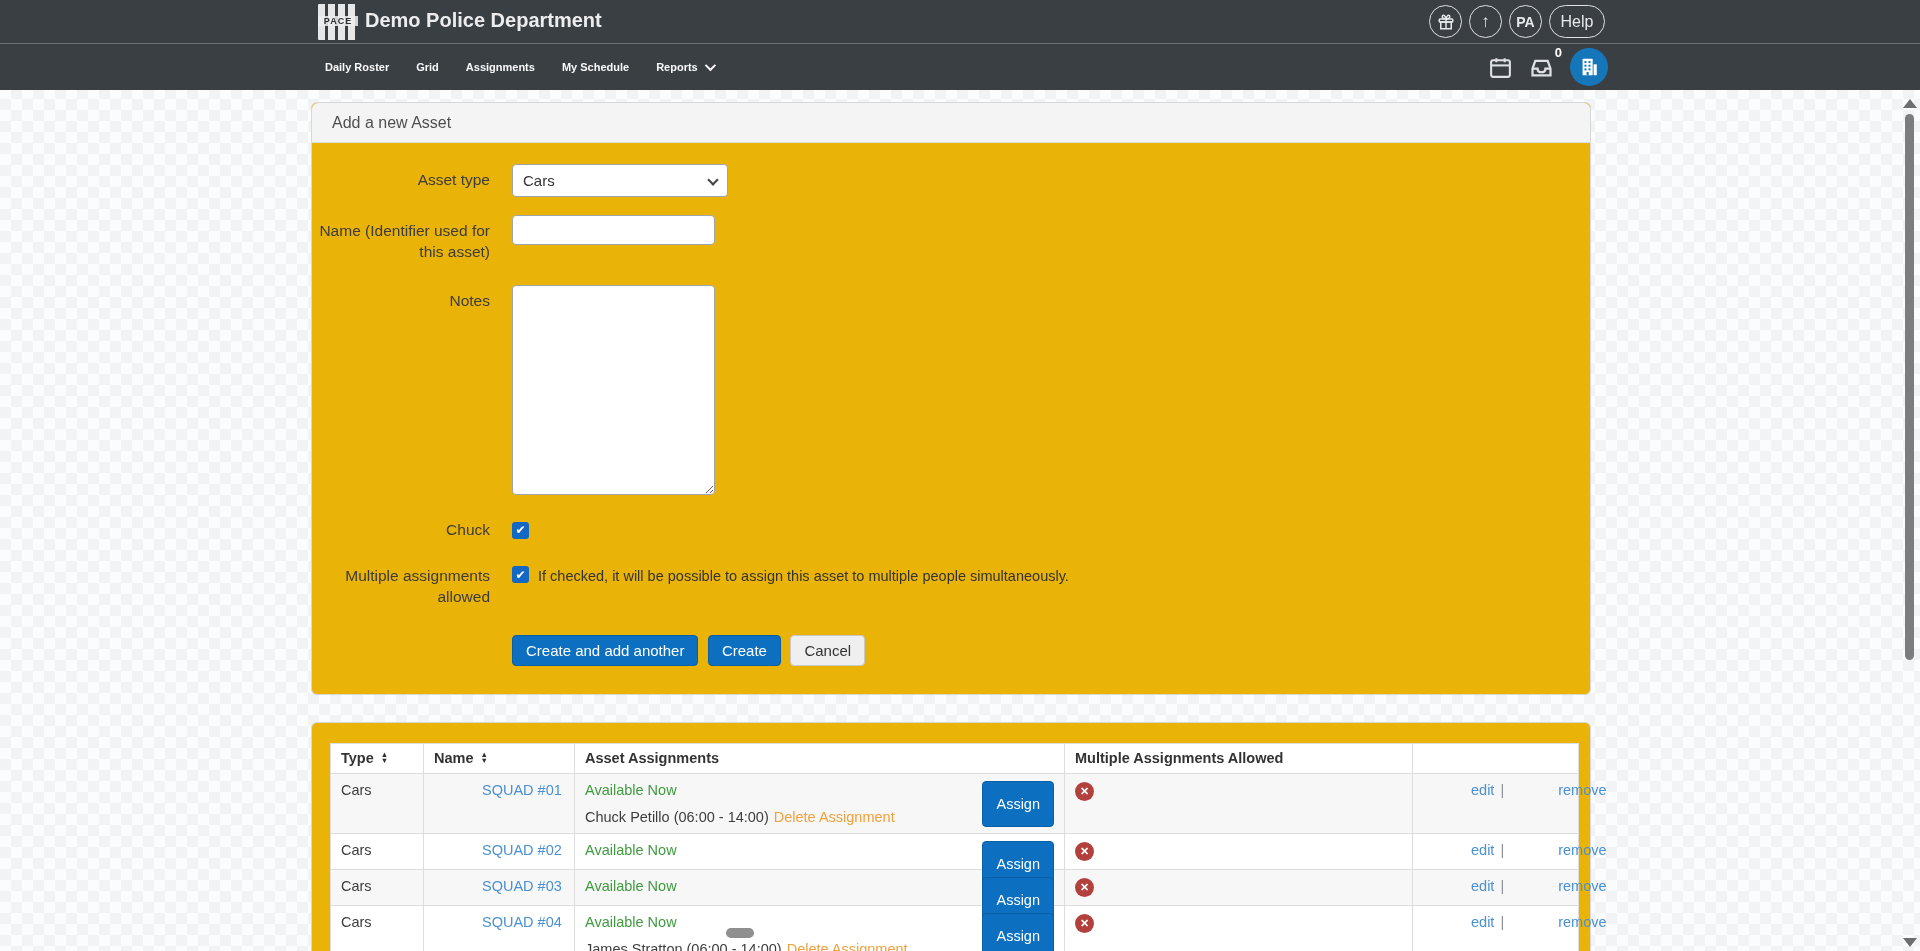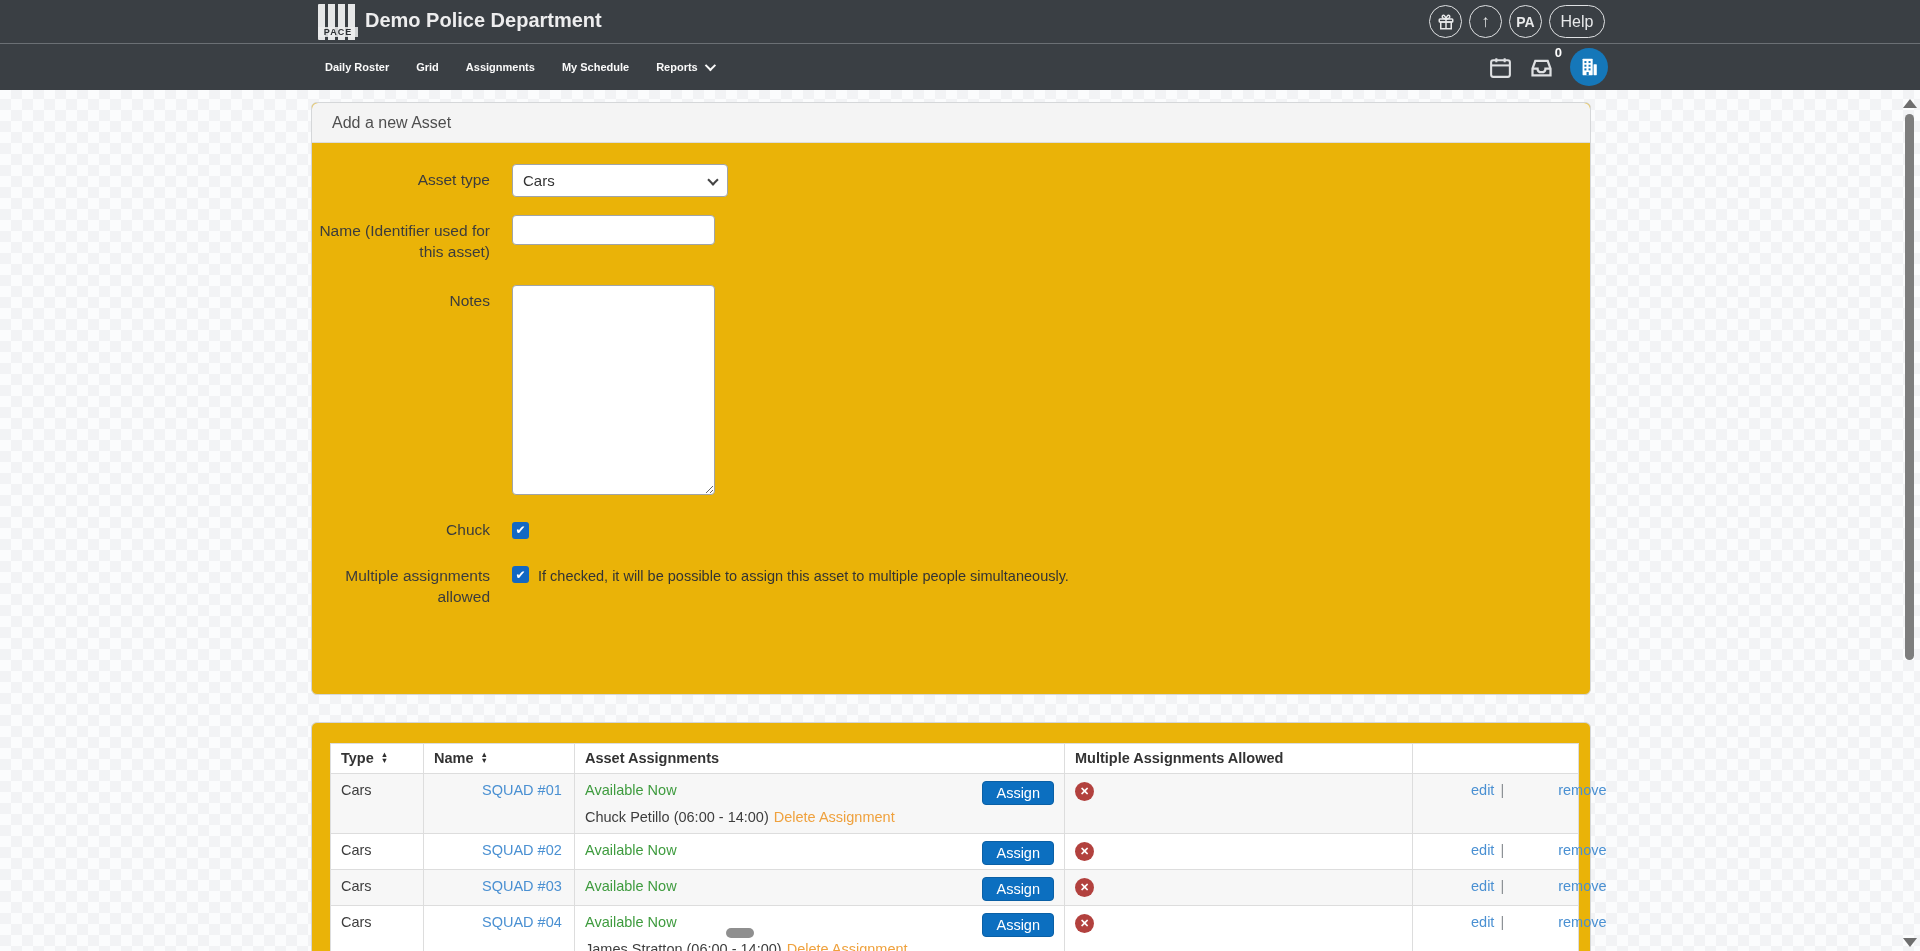--- a/index.html
+++ b/index.html
@@ -11,21 +11,21 @@
     background-image: conic-gradient(#f2f3f5 90deg, transparent 90deg 180deg, #f2f3f5 180deg 270deg, transparent 270deg);
     background-size: 22px 22px;
     color: #3c3c3c;
   }
 
   
   .app-header { position: absolute; left: 0; top: 0; width: 1920px; height: 90px; background: #3a3f44; z-index: 10; }
   .hdr-divider { position: absolute; left: 0; top: 43px; width: 1920px; height: 1px; background: #6b7075; }
   .brand-logo { position: absolute; left: 318px; top: 4px; width: 40px; height: 36px; cursor: pointer;
     background: repeating-linear-gradient(90deg, #e6e7e8 0 7px, #3a3f44 7px 10px); border-radius: 1px; }
-  .brand-logo span { position: absolute; left: 0; bottom: 3px; width: 100%; text-align: center;
+  .brand-logo span { position: absolute; left: 0; bottom: 14px; width: 100%; text-align: center;
     font-size: 9px; font-weight: 700; color: #2c2f33; letter-spacing: 1px; background: rgba(236,237,238,0.85); line-height: 10px; }
   .brand-title { position: absolute; left: 365px; top: 9px; font-size: 20px; font-weight: 700; color: #ededee; }
 
   .hdr-actions { position: absolute; left: 1429px; top: 5px; display: flex; gap: 7px; align-items: center; }
   .circle-btn { width: 33px; height: 33px; border: 1.5px solid #dfe1e3; border-radius: 50%;
     display: flex; align-items: center; justify-content: center; color: #e8e9ea; font-size: 14px; font-weight: 700; cursor: pointer; }
   .pill-btn { width: 56px; height: 33px; border: 1.5px solid #dfe1e3; border-radius: 17px;
     display: flex; align-items: center; justify-content: center; color: #e8e9ea; font-size: 16px; font-weight: 400; cursor: pointer; }
   .up-glyph { font-size: 17px; font-weight: 400; }
 
@@ -81,21 +81,21 @@
   .assets td { padding: 8px 10px; }
   .assets tbody tr:nth-child(odd) { background: #f7f7f7; }
   .sort-wrap { display: inline-flex; align-items: center; cursor: pointer; }
   .sort-icon { display: inline-flex; flex-direction: column; margin-left: 7px; color: #2f2f2f; font-size: 7.5px; line-height: 0.85; }
   .cell-assign { position: relative; padding-right: 110px !important; }
   .status-avail { color: #3e9b3e; }
   .link-blue { color: #4a90d2; cursor: pointer; text-decoration: none; margin-left: 48px; }
   .assignment-line { margin-top: 11px; color: #3d3d3d; }
   .link-orange { color: #efa13d; cursor: pointer; margin-left: 5px; }
   .assign-btn { position: absolute; top: 7px; right: 10px; background: #0c6fc0; color: #fff;
-    border: 1px solid #0a60a6; border-radius: 4px; font-size: 14.5px; padding: 3px 13px; cursor: pointer;
+    border: 1px solid #0a60a6; border-radius: 4px; font-size: 14.5px; padding: 14px 13px; cursor: pointer;
     font-family: "Liberation Sans", sans-serif; }
   .no-icon { display: inline-flex; width: 19px; height: 19px; border-radius: 50%; background: #b2413e;
     color: #fff; font-size: 11px; align-items: center; justify-content: center; font-weight: 700; }
   .sep { color: #8a8f94; margin: 0 6px; }
 
   
   .vscroll-arrow-up { position: absolute; left: 1903px; top: 99px; width: 0; height: 0;
     border-left: 7px solid transparent; border-right: 7px solid transparent; border-bottom: 9px solid #6e6e6e; cursor: pointer; }
   .vscroll-thumb { position: absolute; left: 1905px; top: 114px; width: 9px; height: 546px;
     background: #7d7d7d; border-radius: 5px; cursor: pointer; z-index: 20; }
@@ -233,20 +233,28 @@
   </div>
 
   <div class="frow" style="top:463px;">
     <div class="flabel">Multiple assignments allowed</div>
     <div class="ffield" style="display:flex; align-items:flex-start;justify-content:flex-end;">
       <div class="checkbox" role="checkbox" aria-checked="true"></div>
       <div class="help-text">If checked, it will be possible to assign this asset to multiple people simultaneously.</div>
     </div>
   </div>
 
+  <div class="frow" style="top:532px;">
+    <div class="flabel"></div>
+    <div class="ffield">
+      <button class="btn btn-primary">Create and add another</button>
+      <button class="btn btn-primary">Create</button>
+      <button class="btn btn-default">Cancel</button>
+    </div>
+  </div>
 </div>
 
 <div class="panel table-panel" style="position:absolute;">
   <table class="assets">
     <colgroup>
         <col style="width:93px">
         <col style="width:151px">
         <col style="width:490px">
         <col style="width:348px">
         <col style="width:166px">

